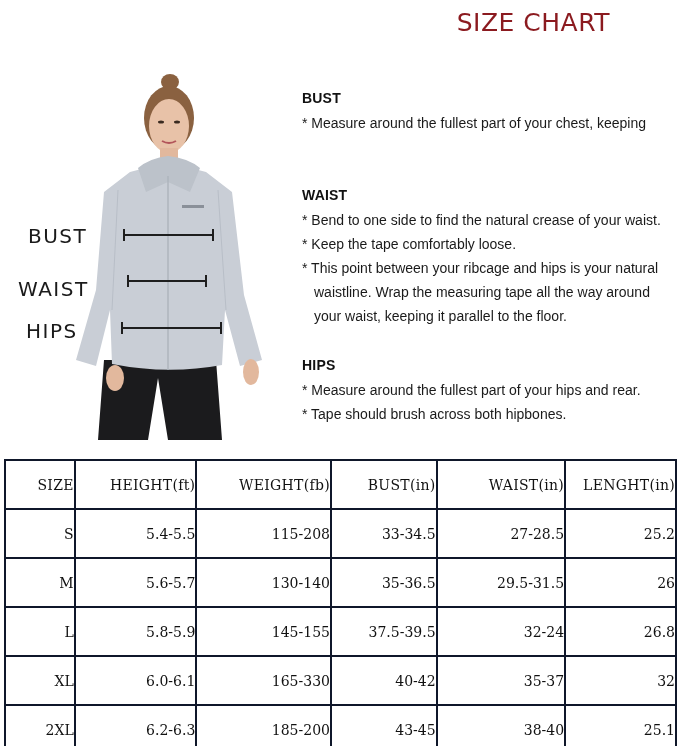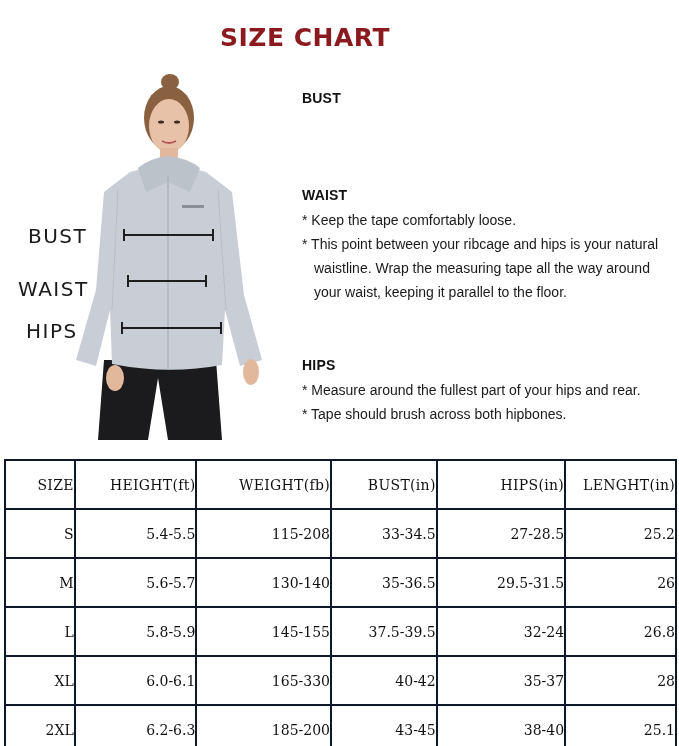--- a/index.html
+++ b/index.html
@@ -1,21 +1,21 @@
 <!DOCTYPE html>
 <html><head>
   <meta charset="utf-8">
   <style>
     * { box-sizing: border-box; margin: 0; padding: 0; }
     html, body { width: 679px; height: 746px; background: #ffffff; overflow: hidden; }
     body { position: relative; font-family: "Liberation Sans", sans-serif; color: #111; }
 
     .title {
-      position: absolute; left: 0; width: 610px; top: 23px;
-      text-align: center; font-family: "DejaVu Sans", sans-serif; font-weight: bold;
+      position: absolute; left: 0; width: 610px; top: 8px;
+      text-align: right; font-family: "DejaVu Sans", sans-serif; font-weight: normal;
       font-size: 25px; letter-spacing: 0.5px; color: #8b1a1f;
     }
 
     
     .figure { position: absolute; left: 0; top: 60px; width: 290px; height: 380px; }
     .figure svg { position: absolute; left: 0; top: 0; }
     .meas-label {
       position: absolute; font-family: "DejaVu Sans", sans-serif; font-size: 20px;
       letter-spacing: 1.5px; color: #1a1a1a; font-weight: normal;
     }
@@ -87,25 +87,27 @@
   </svg>
   <span class="meas-label" style="left:28px; top:164px;">BUST</span>
   <span class="meas-label" style="left:18px; top:217px;">WAIST</span>
   <span class="meas-label" style="left:26px; top:259px;">HIPS</span>
 </div>
 
 <div class="instructions">
   <div class="section" style="top:0px;">
     <h3>BUST</h3>
     <p>
+      <span>* Measure around the fullest part of your chest, keeping</span>
     </p>
   </div>
 
   <div class="section" style="top:97px;">
     <h3>WAIST</h3>
+    <p>* Bend to one side to find the natural crease of your waist.</p>
     <p>* Keep the tape comfortably loose.</p>
     <p>
       <span>* This point between your ribcage and hips is your natural</span>
       <span class="cont">waistline. Wrap the measuring tape all the way around</span>
       <span class="cont">your waist, keeping it parallel to the floor.</span>
     </p>
   </div>
 
   <div class="section" style="top:267px;">
     <h3>HIPS</h3>
@@ -122,21 +124,21 @@
     <col style="width:106px">
       <col style="width:129px">
       <col style="width:111px">
   </colgroup>
   <thead>
     <tr>
       <th>SIZE</th>
       <th>HEIGHT(ft)</th>
       <th>WEIGHT(fb)</th>
       <th>BUST(in)</th>
-      <th>HIPS(in)</th>
+      <th>WAIST(in)</th>
       <th>LENGHT(in)</th>
     </tr>
   </thead>
   <tbody>
     <tr>
       <td>S</td>
       <td>5.4-5.5</td>
       <td>115-208</td>
       <td>33-34.5</td>
       <td>27-28.5</td>
@@ -157,21 +159,21 @@
       <td>37.5-39.5</td>
       <td>32-24</td>
       <td>26.8</td>
     </tr>
     <tr>
       <td>XL</td>
       <td>6.0-6.1</td>
       <td>165-330</td>
       <td>40-42</td>
       <td>35-37</td>
-      <td>28</td>
+      <td>32</td>
     </tr>
     <tr>
       <td>2XL</td>
       <td>6.2-6.3</td>
       <td>185-200</td>
       <td>43-45</td>
       <td>38-40</td>
       <td>25.1</td>
     </tr>
   </tbody>

